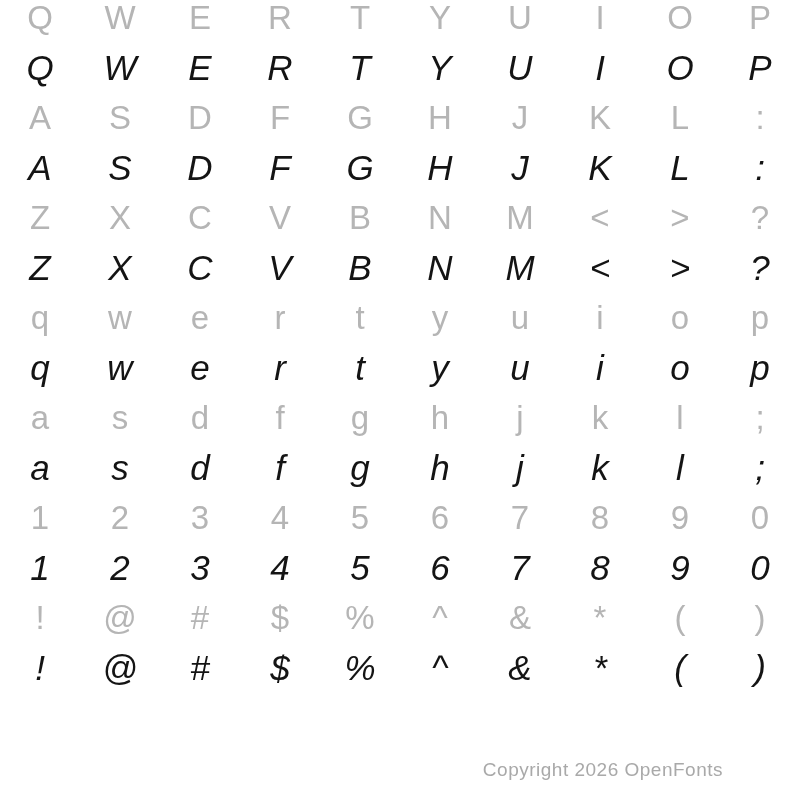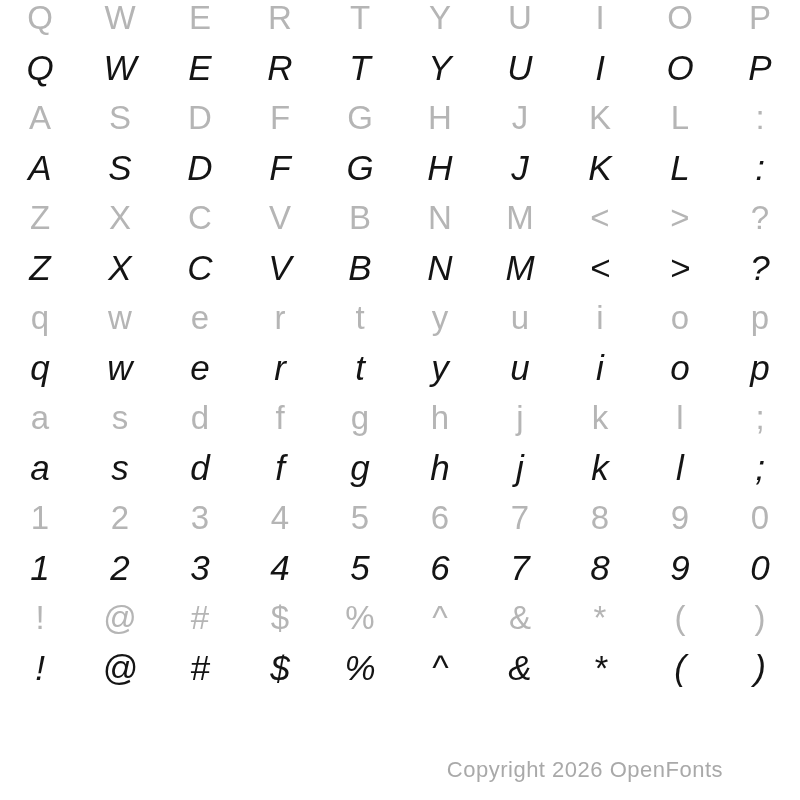--- a/index.html
+++ b/index.html
@@ -41,21 +41,21 @@
   .row-preview .glyph-cell {
     color: var(--preview-black, #141414);
     font-style: italic;
     font-weight: 500;
     font-size: 35px;
   }
   .copyright {
     position: absolute;
     top: 758px;
     right: 77px;
-    font-size: 22px;
+    font-size: 19px;
     line-height: 24px;
     color: var(--footer-gray, #a9a9a9);
     font-style: normal;
     font-weight: 400;
     letter-spacing: 0.5px;
   }
 </style>
 </head>
 <body>
 

